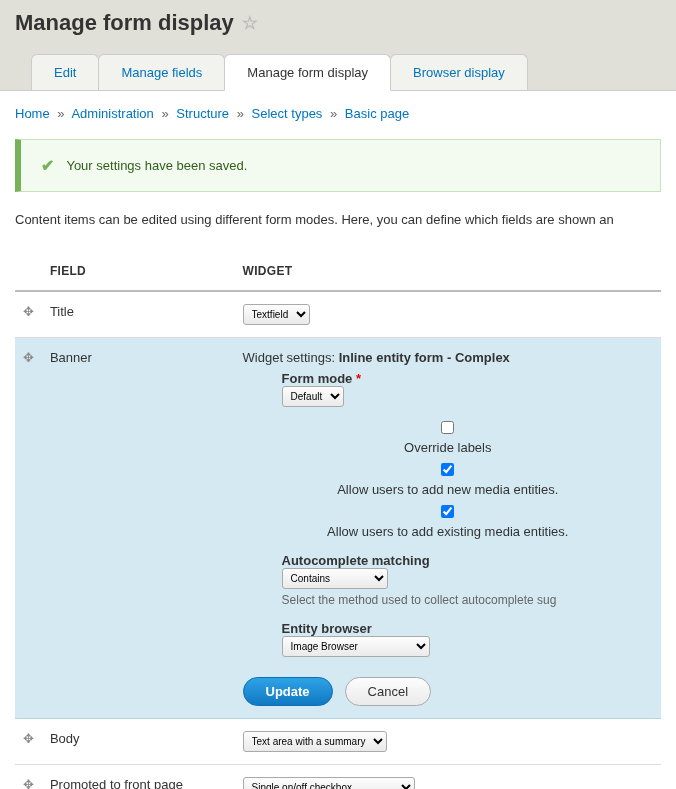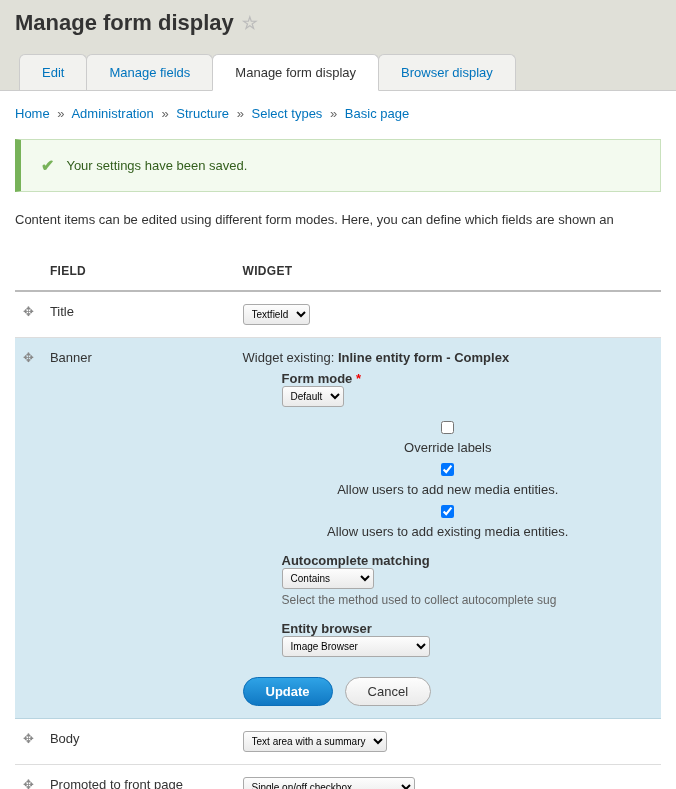--- a/index.html
+++ b/index.html
@@ -24,21 +24,21 @@
     align-items: center;
     gap: 8px;
   }
   .star {
     color: #bbb;
     font-size: 18px;
   }
   .tabs {
     display: flex;
     gap: 0;
-    margin-left: 4px;
+    margin-left: 16px;
   }
   .tab {
     padding: 10px 22px;
     background: #f2f2ef;
     border: 1px solid #ccc;
     border-bottom: none;
     color: #0074bd;
     cursor: pointer;
     border-radius: 6px 6px 0 0;
     margin-right: -1px;
@@ -201,21 +201,21 @@
           </select>
         </td>
       </tr>
 
       <tr class="expanded">
         <td class="drag-handle">✥</td>
         <td>Banner</td>
         <td>
           <div class="settings-block">
             <div class="label-line">
-              <span>Widget existing:</span>
+              <span>Widget settings:</span>
               <b>Inline entity form - Complex</b>
             </div>
 
             <div class="group">
               <label class="bold">
                 <span>Form mode</span>
                 <span class="required">*</span>
               </label><br>
               <select class="small-select">
                 <option>Default</option>
@@ -230,21 +230,21 @@
               <input type="checkbox" checked="" style="">
               <span>Allow users to add new media entities.</span>
             </div>
             <div class="cb-row" style="margin-bottom:14px;">
               <input type="checkbox" checked="" style="">
               <span>Allow users to add existing media entities.</span>
             </div>
 
             <div class="group">
               <label class="bold">Autocomplete matching</label><br>
-              <select class="small-select" style="width:92px;">
+              <select class="small-select" style="width:106px;">
                 <option>Contains</option>
               </select>
               <div class="desc">Select the method used to collect autocomplete sug</div>
             </div>
 
             <div class="group">
               <label class="bold">Entity browser</label><br>
               <select class="small-select" style="width:148px;">
                 <option>Image Browser</option>
               </select>

